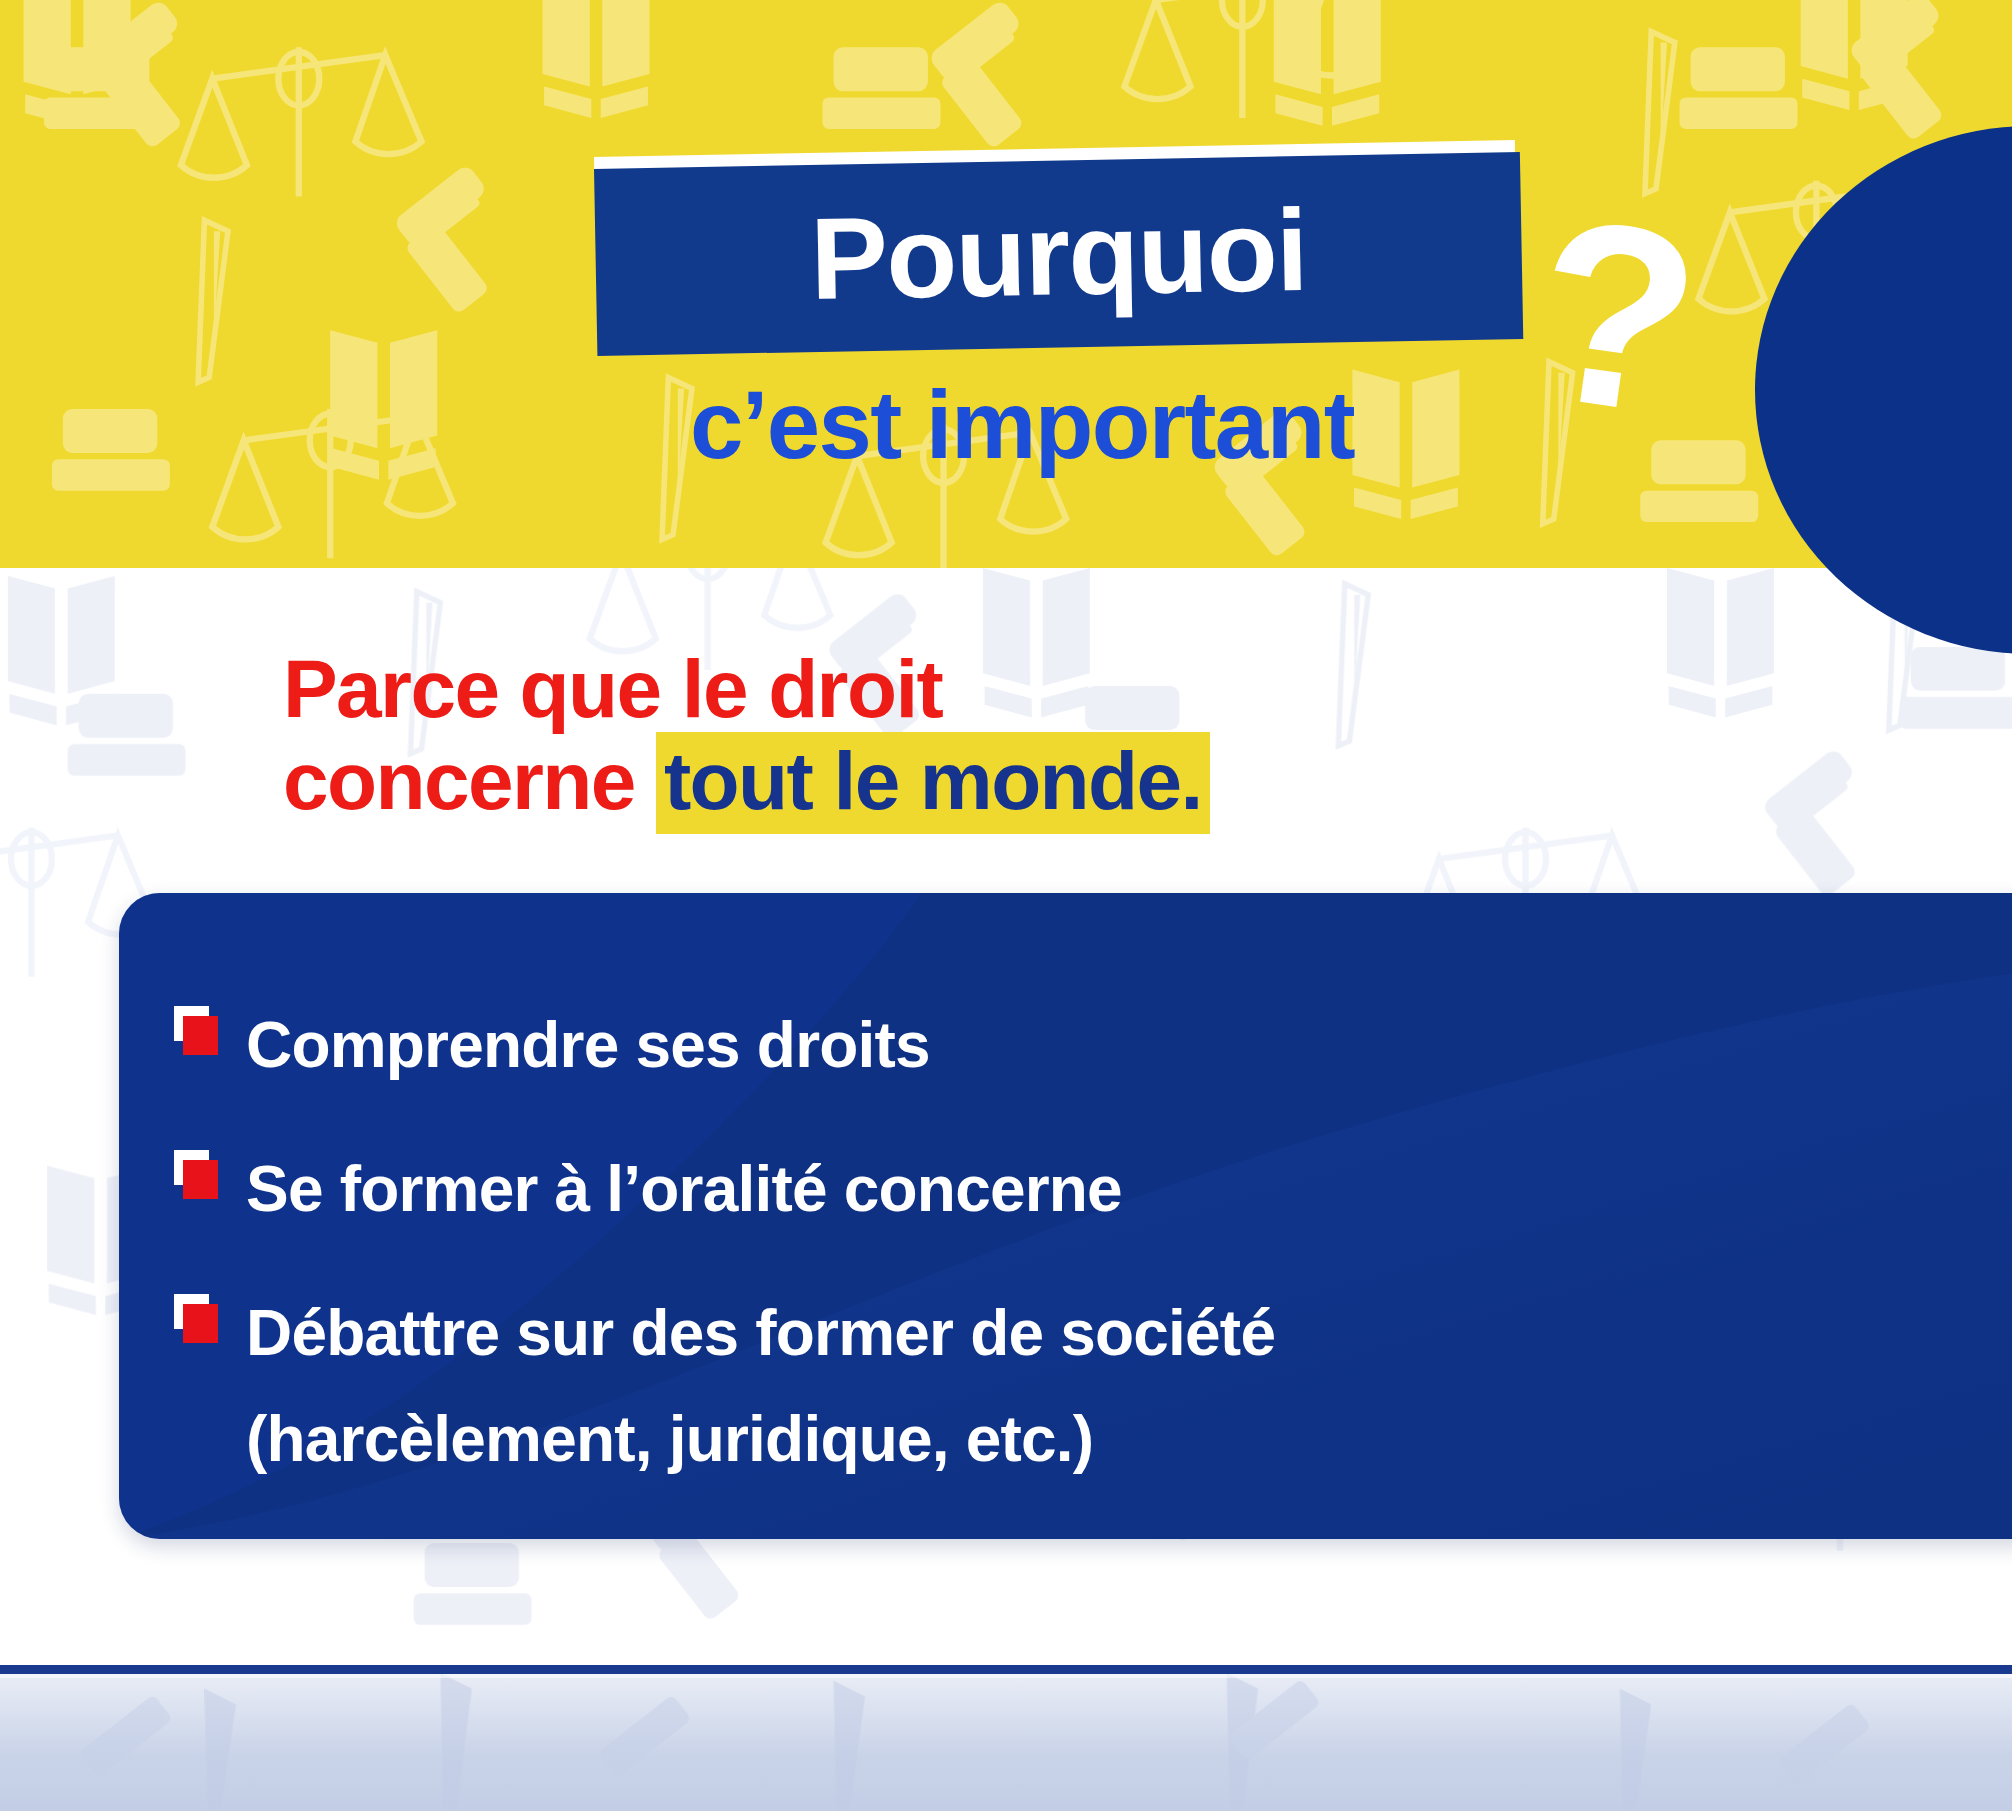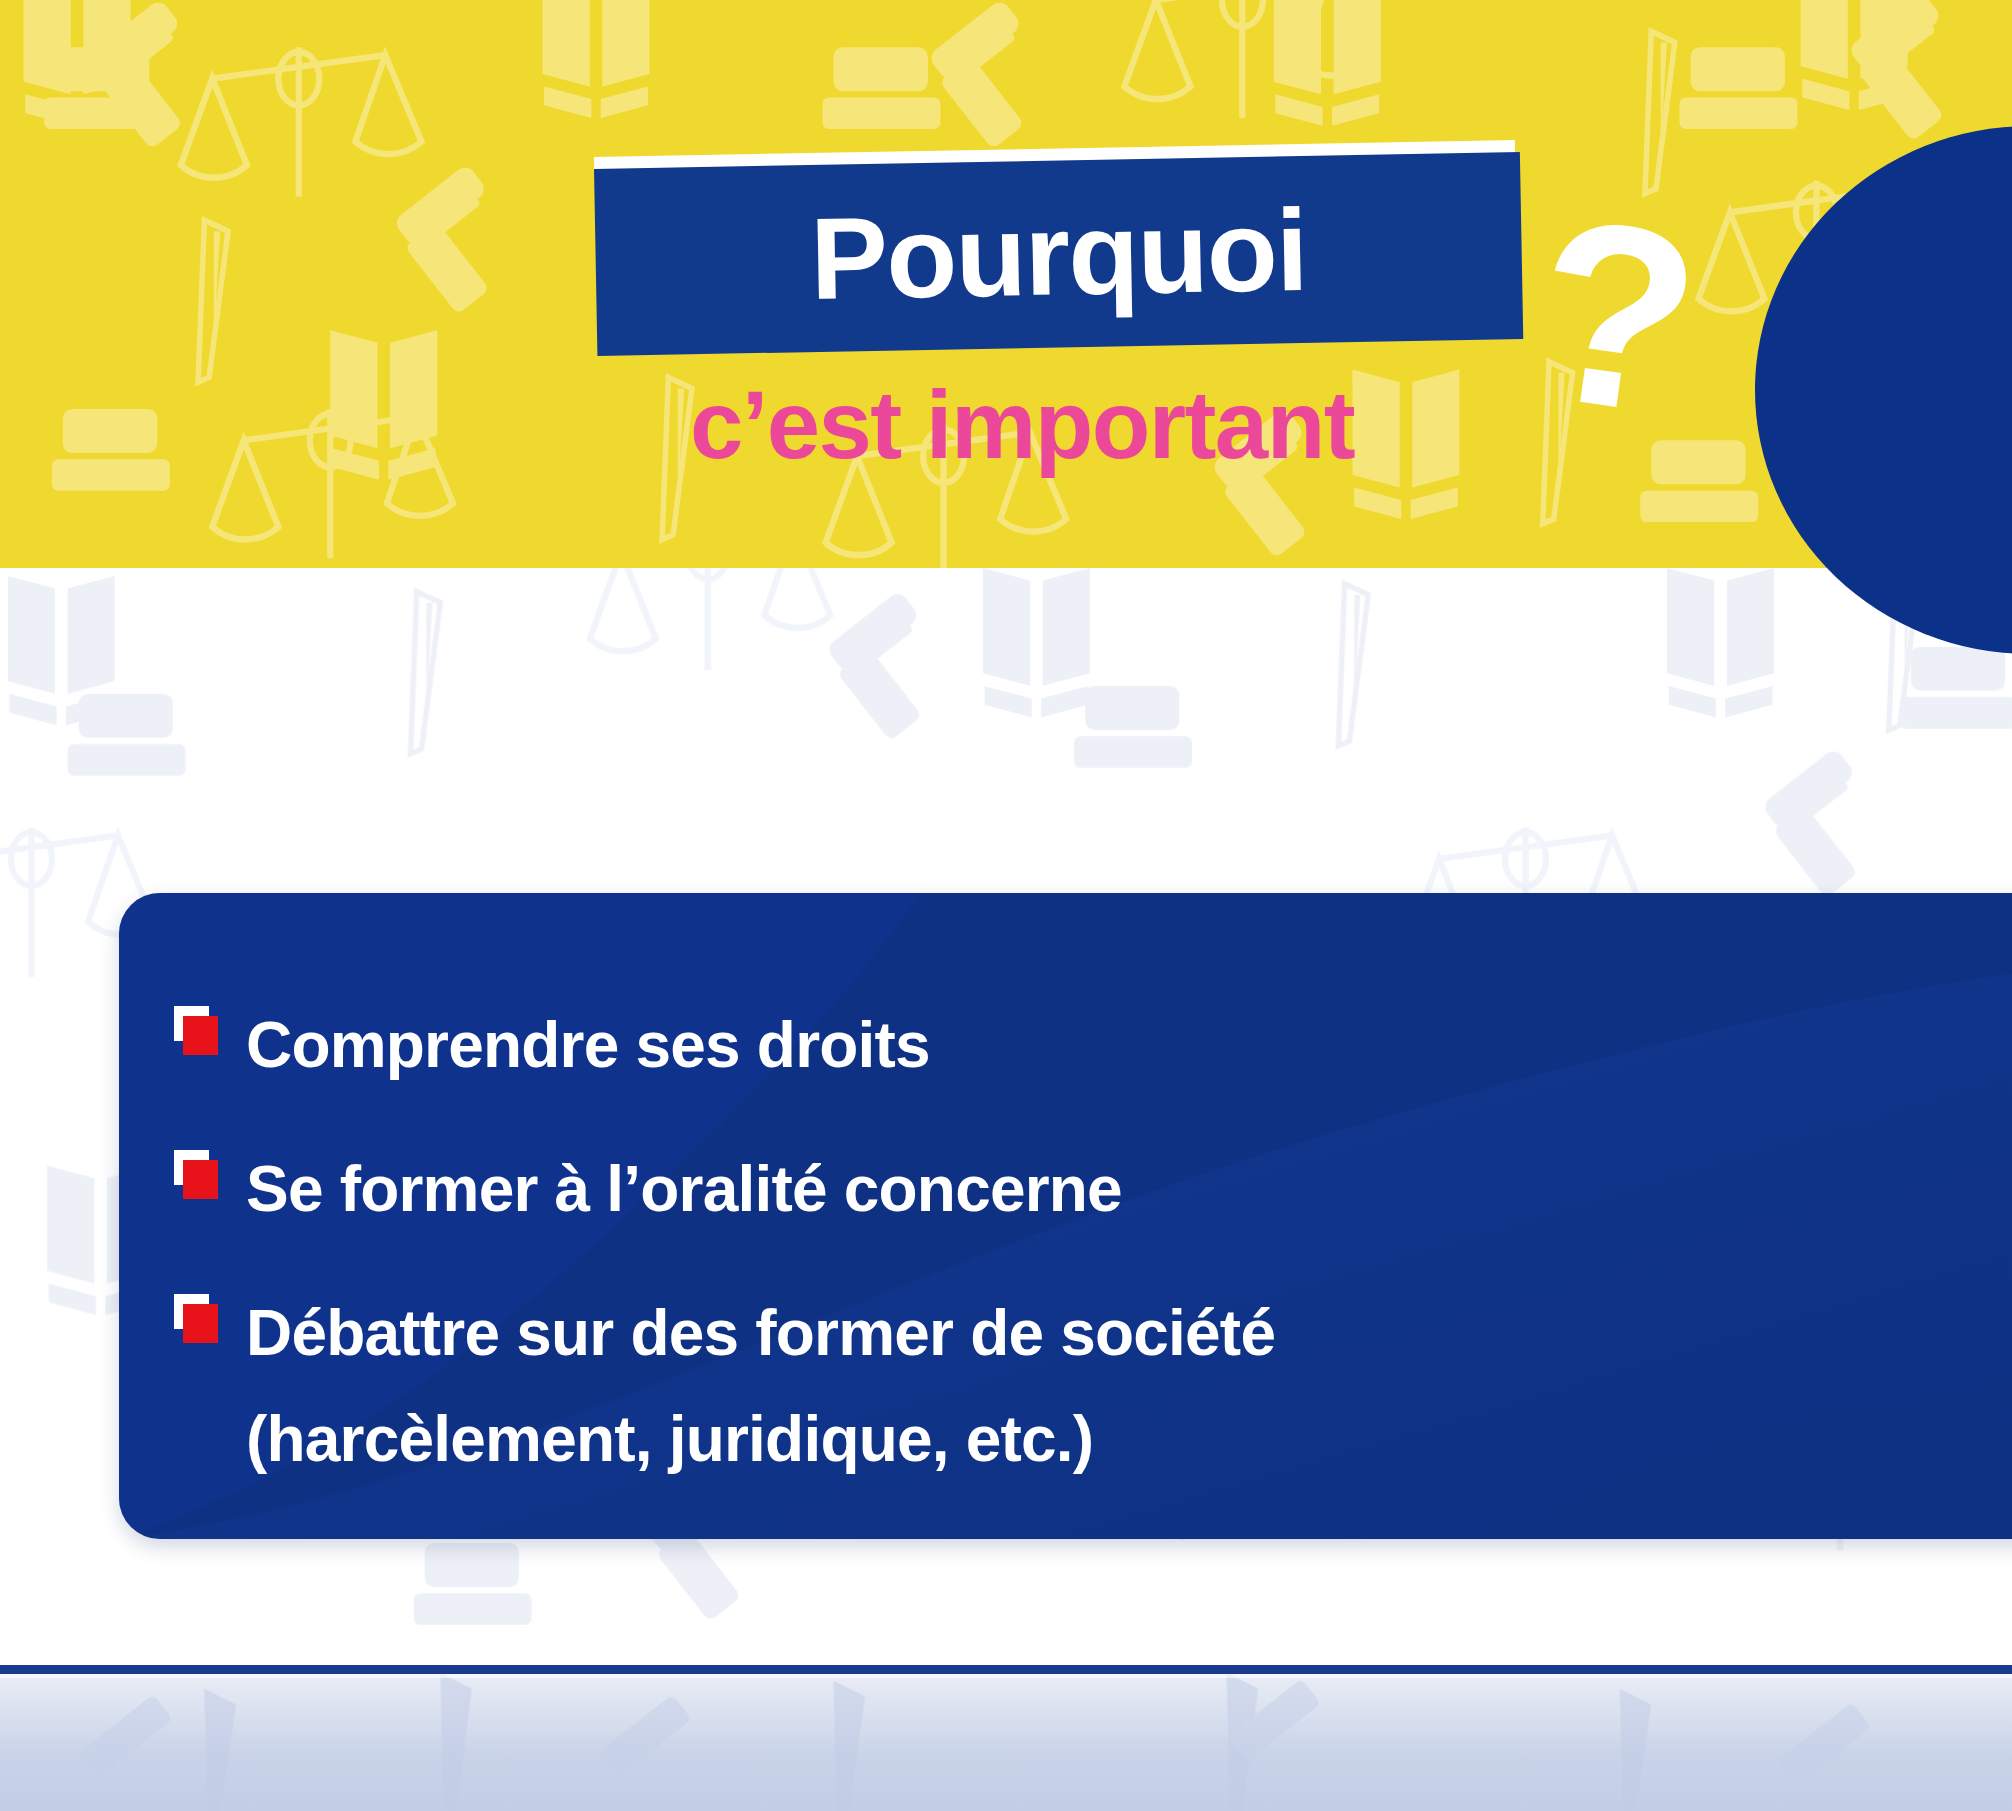--- a/index.html
+++ b/index.html
@@ -87,21 +87,21 @@
     font-weight:bold;
     letter-spacing:-1.6px;
     line-height:1;
     font-family:"Liberation Sans", sans-serif;
   }
   .subtitle{
     position:absolute;
     left:503px;top:377px;
     width:1038px;
     text-align:center;
-    color:#ec4899;
+    color:#1d4ed8;
     font-size:96px;
     font-weight:bold;
     letter-spacing:-1.6px;
     line-height:1;
     font-family:"Liberation Sans", sans-serif;
   }
   .qmark{
     position:absolute;
     left:1537px;top:187px;
     color:#ffffff;
@@ -316,20 +316,25 @@
 
   <div class="title-wrap">
     <div class="title-shadowbar"></div>
     <div class="title-box">
       <span>Pourquoi</span>
     </div>
     <div class="subtitle">c’est important</div>
     <div class="qmark">?</div>
   </div>
 
+  <div class="headline">
+    <span class="red">Parce que le droit</span><br>
+    <span class="red">concerne</span>
+    <span class="hl">tout le monde.</span>
+  </div>
 
   <div class="blue-card">
     <svg class="card-swoosh" viewBox="0 0 2460 822" preserveAspectRatio="none">
       <defs>
         <linearGradient id="sw" x1="0" y1="0" x2="1" y2="1">
           <stop offset="0%" stop-color="#1C49AE" stop-opacity="0.55"></stop>
           <stop offset="100%" stop-color="#0E3184" stop-opacity="0"></stop>
         </linearGradient>
       </defs>
       <path d="M0 822 C 480 760 980 470 1560 300 C 1980 176 2260 120 2460 96 L2460 822 Z" fill="url(#sw)"></path>

